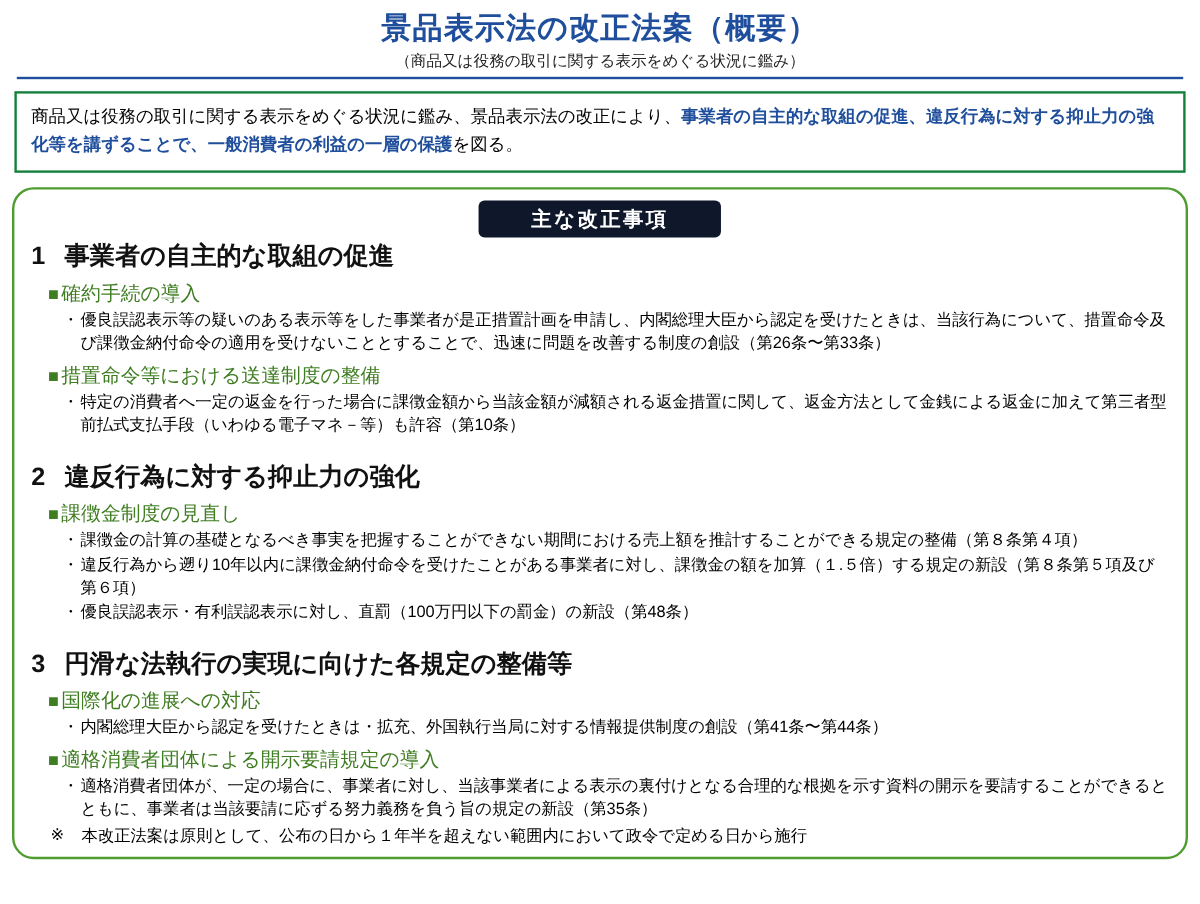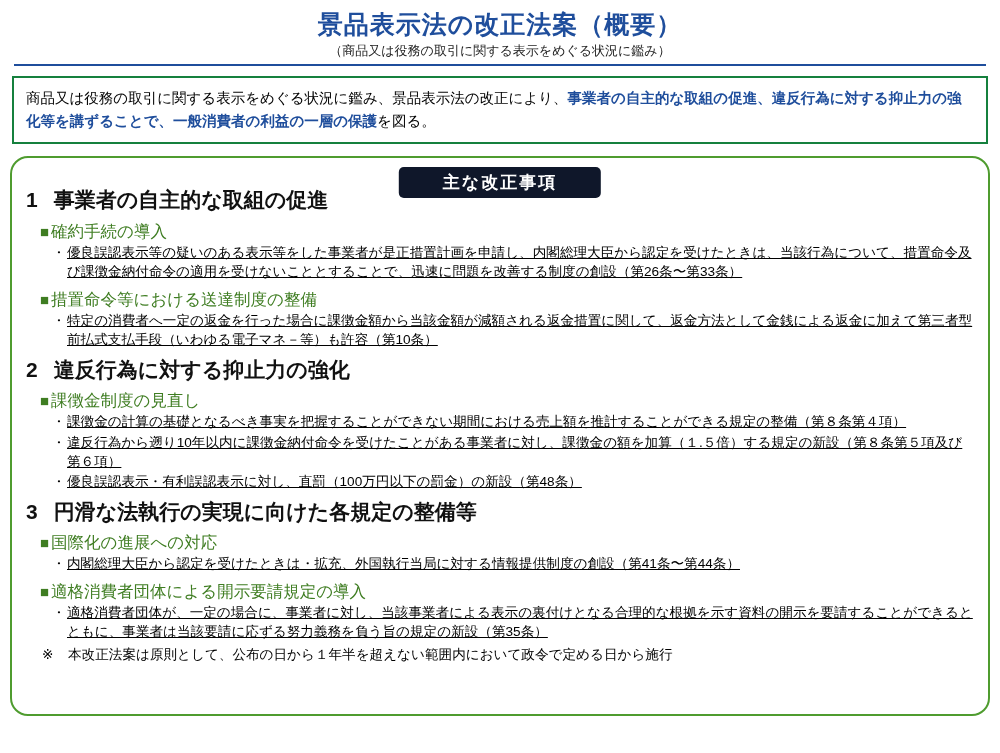--- a/index.html
+++ b/index.html
@@ -84,21 +84,21 @@
     letter-spacing: 2px;
     white-space: nowrap;
     margin-top: 25px;
   }
 
   
   .item-heading {
     font-size: 21px;
     font-weight: bold;
     color: #111111;
-    margin: 6px 0 2px 0;
+    margin: 20px 0 2px 0;
     line-height: 1.3;
   }
   .item-heading .num {
     display: inline-block;
     min-width: 22px;
   }
   .sub-heading {
     color: #3f7d22;
     font-size: 16.5px;
     font-weight: normal;
@@ -116,21 +116,20 @@
     font-size: 13.6px;
     line-height: 1.42;
   }
   .bullet .dot {
     width: 15px;
     flex: 0 0 15px;
     text-align: left;
   }
   .bullet .text {
     flex: 1 1 auto;
-    text-decoration: underline;
   }
 
   .footnote {
     margin: 4px 0 0 16px;
     font-size: 13.6px;
     display: flex;
   }
   .footnote .mark {
     flex: 0 0 26px;
   }

